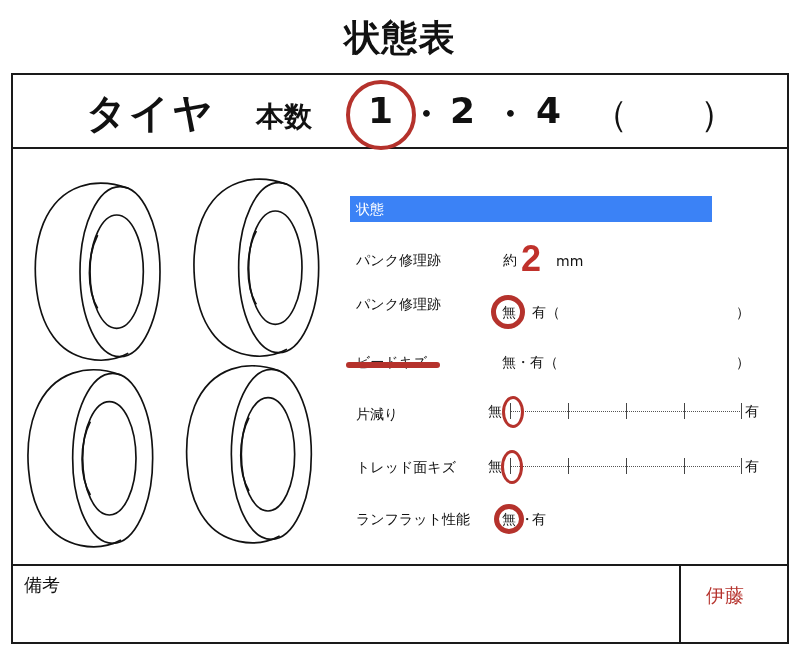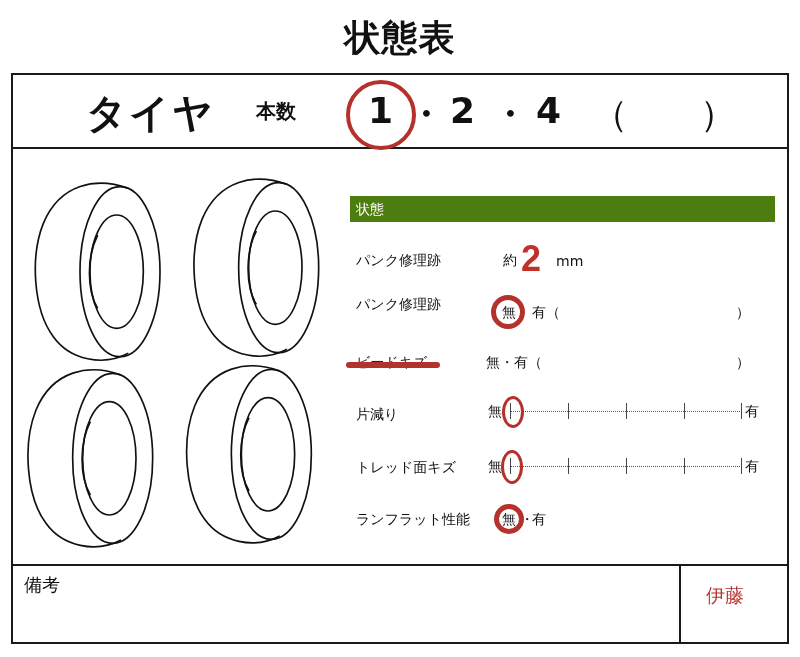--- a/index.html
+++ b/index.html
@@ -4,24 +4,24 @@
   <style>
     html, body { margin: 0; padding: 0; background: #ffffff; }
     body { width: 800px; height: 657px; position: relative; overflow: hidden;
            font-family: "DejaVu Sans", "Liberation Sans", sans-serif; color: #111; }
     .abs { position: absolute; }
     .title { left: 0; width: 800px; top: 14px; text-align: center; font-size: 36px; font-weight: bold; letter-spacing: 1px; }
     .frame { left: 11px; top: 73px; width: 774px; height: 567px; border: 2px solid #1a1a1a; box-sizing: content-box; }
     .hline { background: #1a1a1a; height: 2px; }
     .vline { background: #1a1a1a; width: 2px; }
     .item-name { left: 46px; top: 86px; font-size: 40px; font-weight: bold; letter-spacing: 2px; margin-left: 40px; }
-    .count-label { left: 256px; top: 98px; font-size: 20px; font-weight: bold; text-align: center; }
+    .count-label { left: 256px; top: 98px; font-size: 28px; font-weight: bold; text-align: center; }
     .count-opt { top: 90px; font-size: 36px; font-weight: bold; }
     .red-circle { border: 4px solid #b5322c; border-radius: 50%; box-sizing: border-box; }
-    .section-bar { left: 350px; top: 196px; width: 425px; height: 26px; background: #4d7c0f; color: #fff; font-size: 14px; line-height: 26px; padding-left: 6px; box-sizing: border-box; }
+    .section-bar { left: 350px; top: 196px; width: 362px; height: 26px; background: #3b82f6; color: #fff; font-size: 14px; line-height: 26px; padding-left: 6px; box-sizing: border-box; }
     .row-label { left: 356px; font-size: 14px; }
     .val { font-size: 14px; }
     .big-red { color: #c0312b; font-size: 36px; font-weight: bold; font-family: "Liberation Sans", sans-serif; }
     .strike { left: 346px; top: 362px; width: 94px; height: 6px; background: #b5322c; border-radius: 3px; }
     .slider-line { border-top: 1px dotted #555; height: 0; }
     .tick { width: 1px; height: 16px; background: #444; }
     .note-label { left: 24px; top: 573px; font-size: 18px; }
     .signer { left: 706px; top: 583px; font-size: 19px; color: #b5322c; }
   </style>
 </head>
@@ -83,21 +83,21 @@
 <div class="abs val" style="left:556px; top:253px;">mm</div>
 
 <div class="abs row-label" style="top:296px;">パンク修理跡</div>
 <div class="abs val" style="left:502px; top:304px;">無</div>
 <div class="abs val" style="left:532px; top:304px;">有（</div>
 <div class="abs val" style="left:736px; top:304px;">）</div>
 <div class="abs red-circle" style="left:491px; top:295px; width:34px; height:34px; border-width:5px;"></div>
 
 <div class="abs row-label" style="top:354px; color:#222;">ビードキズ</div>
 <div class="abs strike"></div>
-<div class="abs val" style="left:486px; top:354px;text-align:right;">無・有（</div>
+<div class="abs val" style="left:502px; top:354px;text-align:right;">無・有（</div>
 <div class="abs val" style="left:736px; top:354px;">）</div>
 
 <div class="abs row-label" style="top:406px;">片減り</div>
 <div class="abs val" style="left:488px; top:403px;">無</div>
 <div class="abs slider-line" style="left:510px; top:411px; width:232px;"></div>
 <div class="abs tick" style="left:510px; top:403px;"></div>
 <div class="abs tick" style="left:568px; top:403px;"></div>
 <div class="abs tick" style="left:626px; top:403px;"></div>
 <div class="abs tick" style="left:684px; top:403px;"></div>
 <div class="abs tick" style="left:741px; top:403px;"></div>

